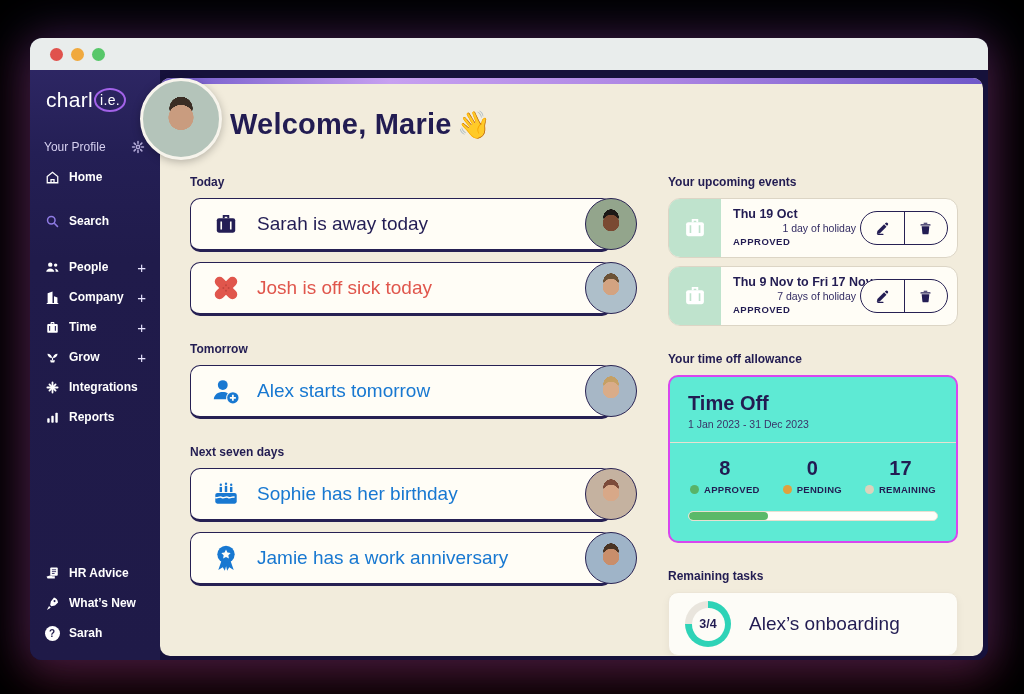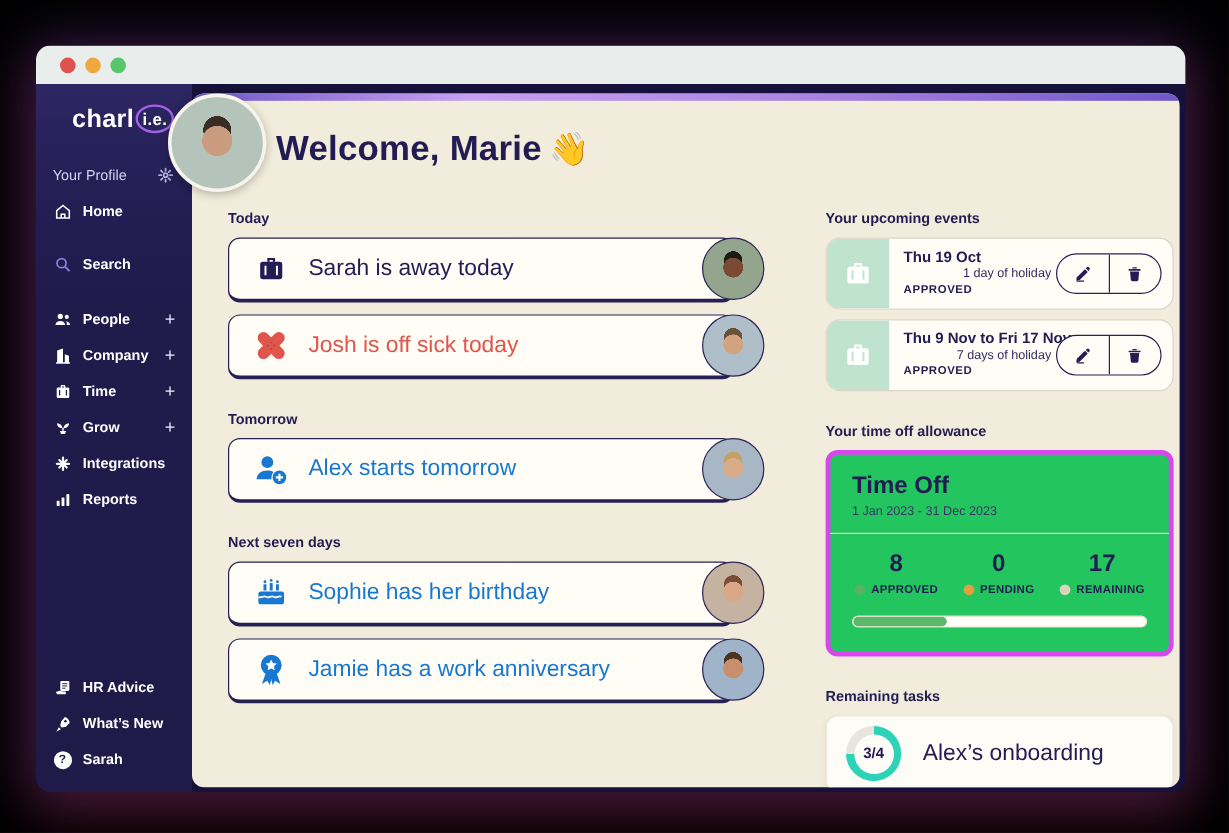--- a/index.html
+++ b/index.html
@@ -11,21 +11,21 @@
   .titlebar { height:32px; flex:none; background:#e9edec; display:flex; align-items:center;
     gap:8px; padding-left:20px; }
   .light { width:13px; height:13px; border-radius:50%; }
   .light-red { background:#e0524d; } .light-yellow { background:#f0a93e; } .light-green { background:#57c769; }
 
   .app { flex:1; min-height:0; display:flex; background:#16113b; position:relative; }
 
   
   .sidebar { width:130px; flex:none; color:#fff; display:flex; flex-direction:column;
     padding:10px 0 12px; background:linear-gradient(180deg,#2d2663 0%, #241f55 14%, #201b4b 32%, #1f1a48 100%); }
-  .logo { padding:8px 30px 12px; font-size:21px; font-weight:bold; letter-spacing:.3px; white-space:nowrap; }
+  .logo { padding:8px 16px 12px; font-size:21px; font-weight:normal; letter-spacing:.3px; white-space:nowrap; }
   .logo .ie { display:inline-block; font-size:14px; border:2px solid #a262e8; border-radius:50%;
     padding:2px 4px; margin-left:1px; transform:translateY(-2px); }
   .nav-item { height:30px; display:flex; align-items:center; gap:9px; padding:0 14px;
     font-size:12px; font-weight:600; cursor:pointer; white-space:nowrap; }
   .nav-icon { width:16px; height:16px; flex:none; display:flex; align-items:center; justify-content:center; }
   .nav-icon svg { display:block; }
   .plus { margin-left:auto; font-size:15px; font-weight:400; color:#e9e5ff; }
   .nav-profile { margin-top:6px; color:#d6d0f0; justify-content:space-between; font-weight:400; }
   .gear { color:#b3abd8; }
   .nav-search { margin-top:14px; color:#fff; }
@@ -41,21 +41,21 @@
   .topbar { position:absolute; left:0; right:0; top:0; height:6px;
     background:linear-gradient(90deg,#6f58c9,#c7a0f0 28%,#ab84e2 62%,#6f58c9 100%); }
 
   .header { padding:30px 18px 0 70px; }
   .welcome { font-size:29px; font-weight:bold; color:#221c52; letter-spacing:.2px; }
   .wave { font-size:27px; margin-left:6px; }
 
   .hero-avatar { position:absolute; left:110px; top:8px; width:82px; height:82px; z-index:6;
     border:3px solid #f7f4ec; box-shadow:0 2px 8px rgba(0,0,0,.25); }
 
-  .columns { display:flex; padding:34px 30px 0 30px; gap:76px; }
+  .columns { display:flex; padding:34px 30px 0 30px; gap:56px; }
   .col-left { width:422px; flex:none; }
   .col-right { width:290px; flex:none; }
 
   .section-label { font-size:12px; font-weight:bold; color:#221c52; margin-bottom:9px; }
   .gap-top { margin-top:26px; }
 
   
   .card { position:relative; background:#fffdf6; border:1.5px solid #262053; border-bottom-width:3px;
     border-radius:10px; height:54px; display:flex; align-items:center; gap:16px;
     padding:0 46px 0 20px; margin-bottom:10px; cursor:pointer; }
@@ -88,21 +88,21 @@
   .event-detail { font-size:10.5px; color:#332c63; margin-top:1px; white-space:nowrap;text-align:right; }
   .event-status { font-size:9.5px; font-weight:800; letter-spacing:.5px; color:#221c52; margin-top:2px; }
   .event-actions { display:flex; align-items:center; padding:0 9px 0 4px; }
   .action-pill { display:flex; width:88px; height:34px; background:#fffdf6;
     border:1.5px solid #262053; border-radius:999px; overflow:hidden; }
   .action-btn { flex:1; border:none; background:transparent; display:flex; align-items:center;
     justify-content:center; cursor:pointer; padding:0; }
   .action-btn + .action-btn { border-left:1.5px solid #262053; }
 
   
-  .timeoff-card { background:#22c55e; border:4px solid #d946ef; border-radius:10px;
+  .timeoff-card { background:#5eead4; border:2px solid #d946ef; border-radius:10px;
     padding:15px 0 20px; }
   .timeoff-head { padding:0 18px; }
   .timeoff-title { font-size:20px; font-weight:bold; color:#221c52; }
   .timeoff-period { font-size:10.5px; color:#3a3468; margin-top:3px; }
   .timeoff-divider { border:none; border-top:1px solid #e8e1d1; margin:12px 0 14px; }
   .stats { display:flex; justify-content:space-between; padding:0 20px; }
   .stat { text-align:center; }
   .stat-value { font-size:20px; font-weight:bold; color:#221c52; }
   .stat-label-row { display:flex; align-items:center; gap:5px; margin-top:4px;
     font-size:9.5px; font-weight:800; letter-spacing:.3px; color:#221c52; }

